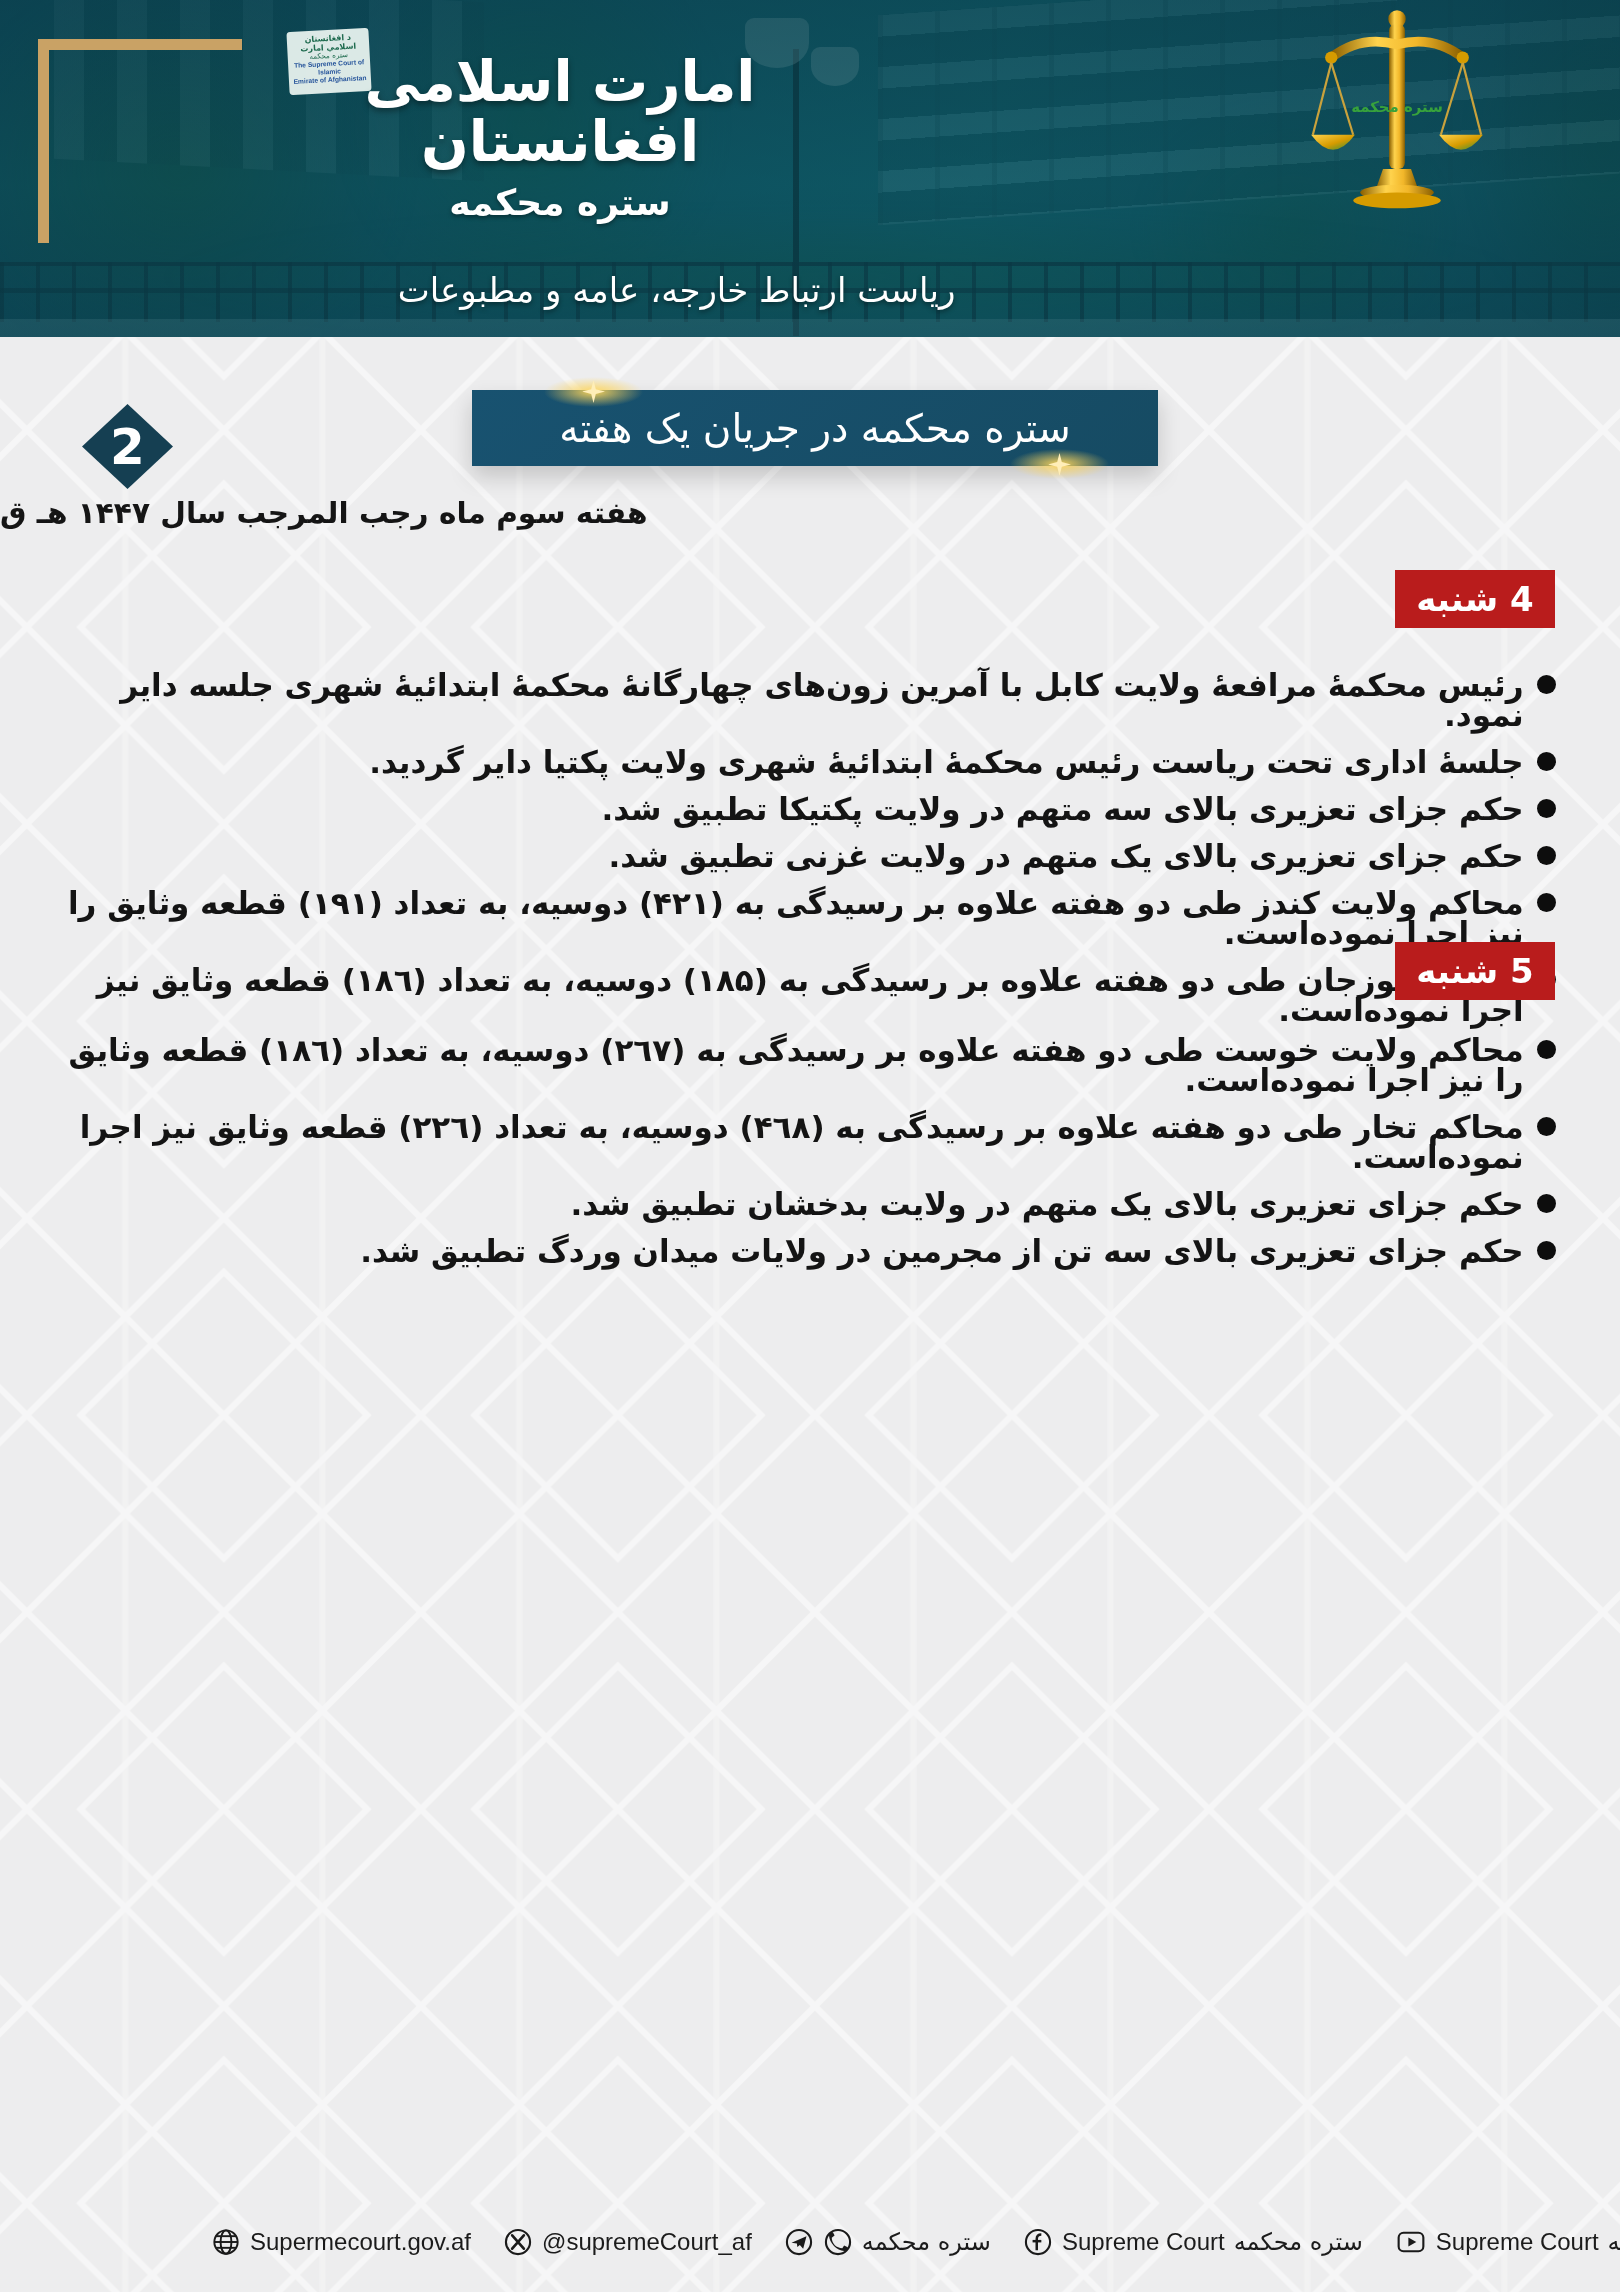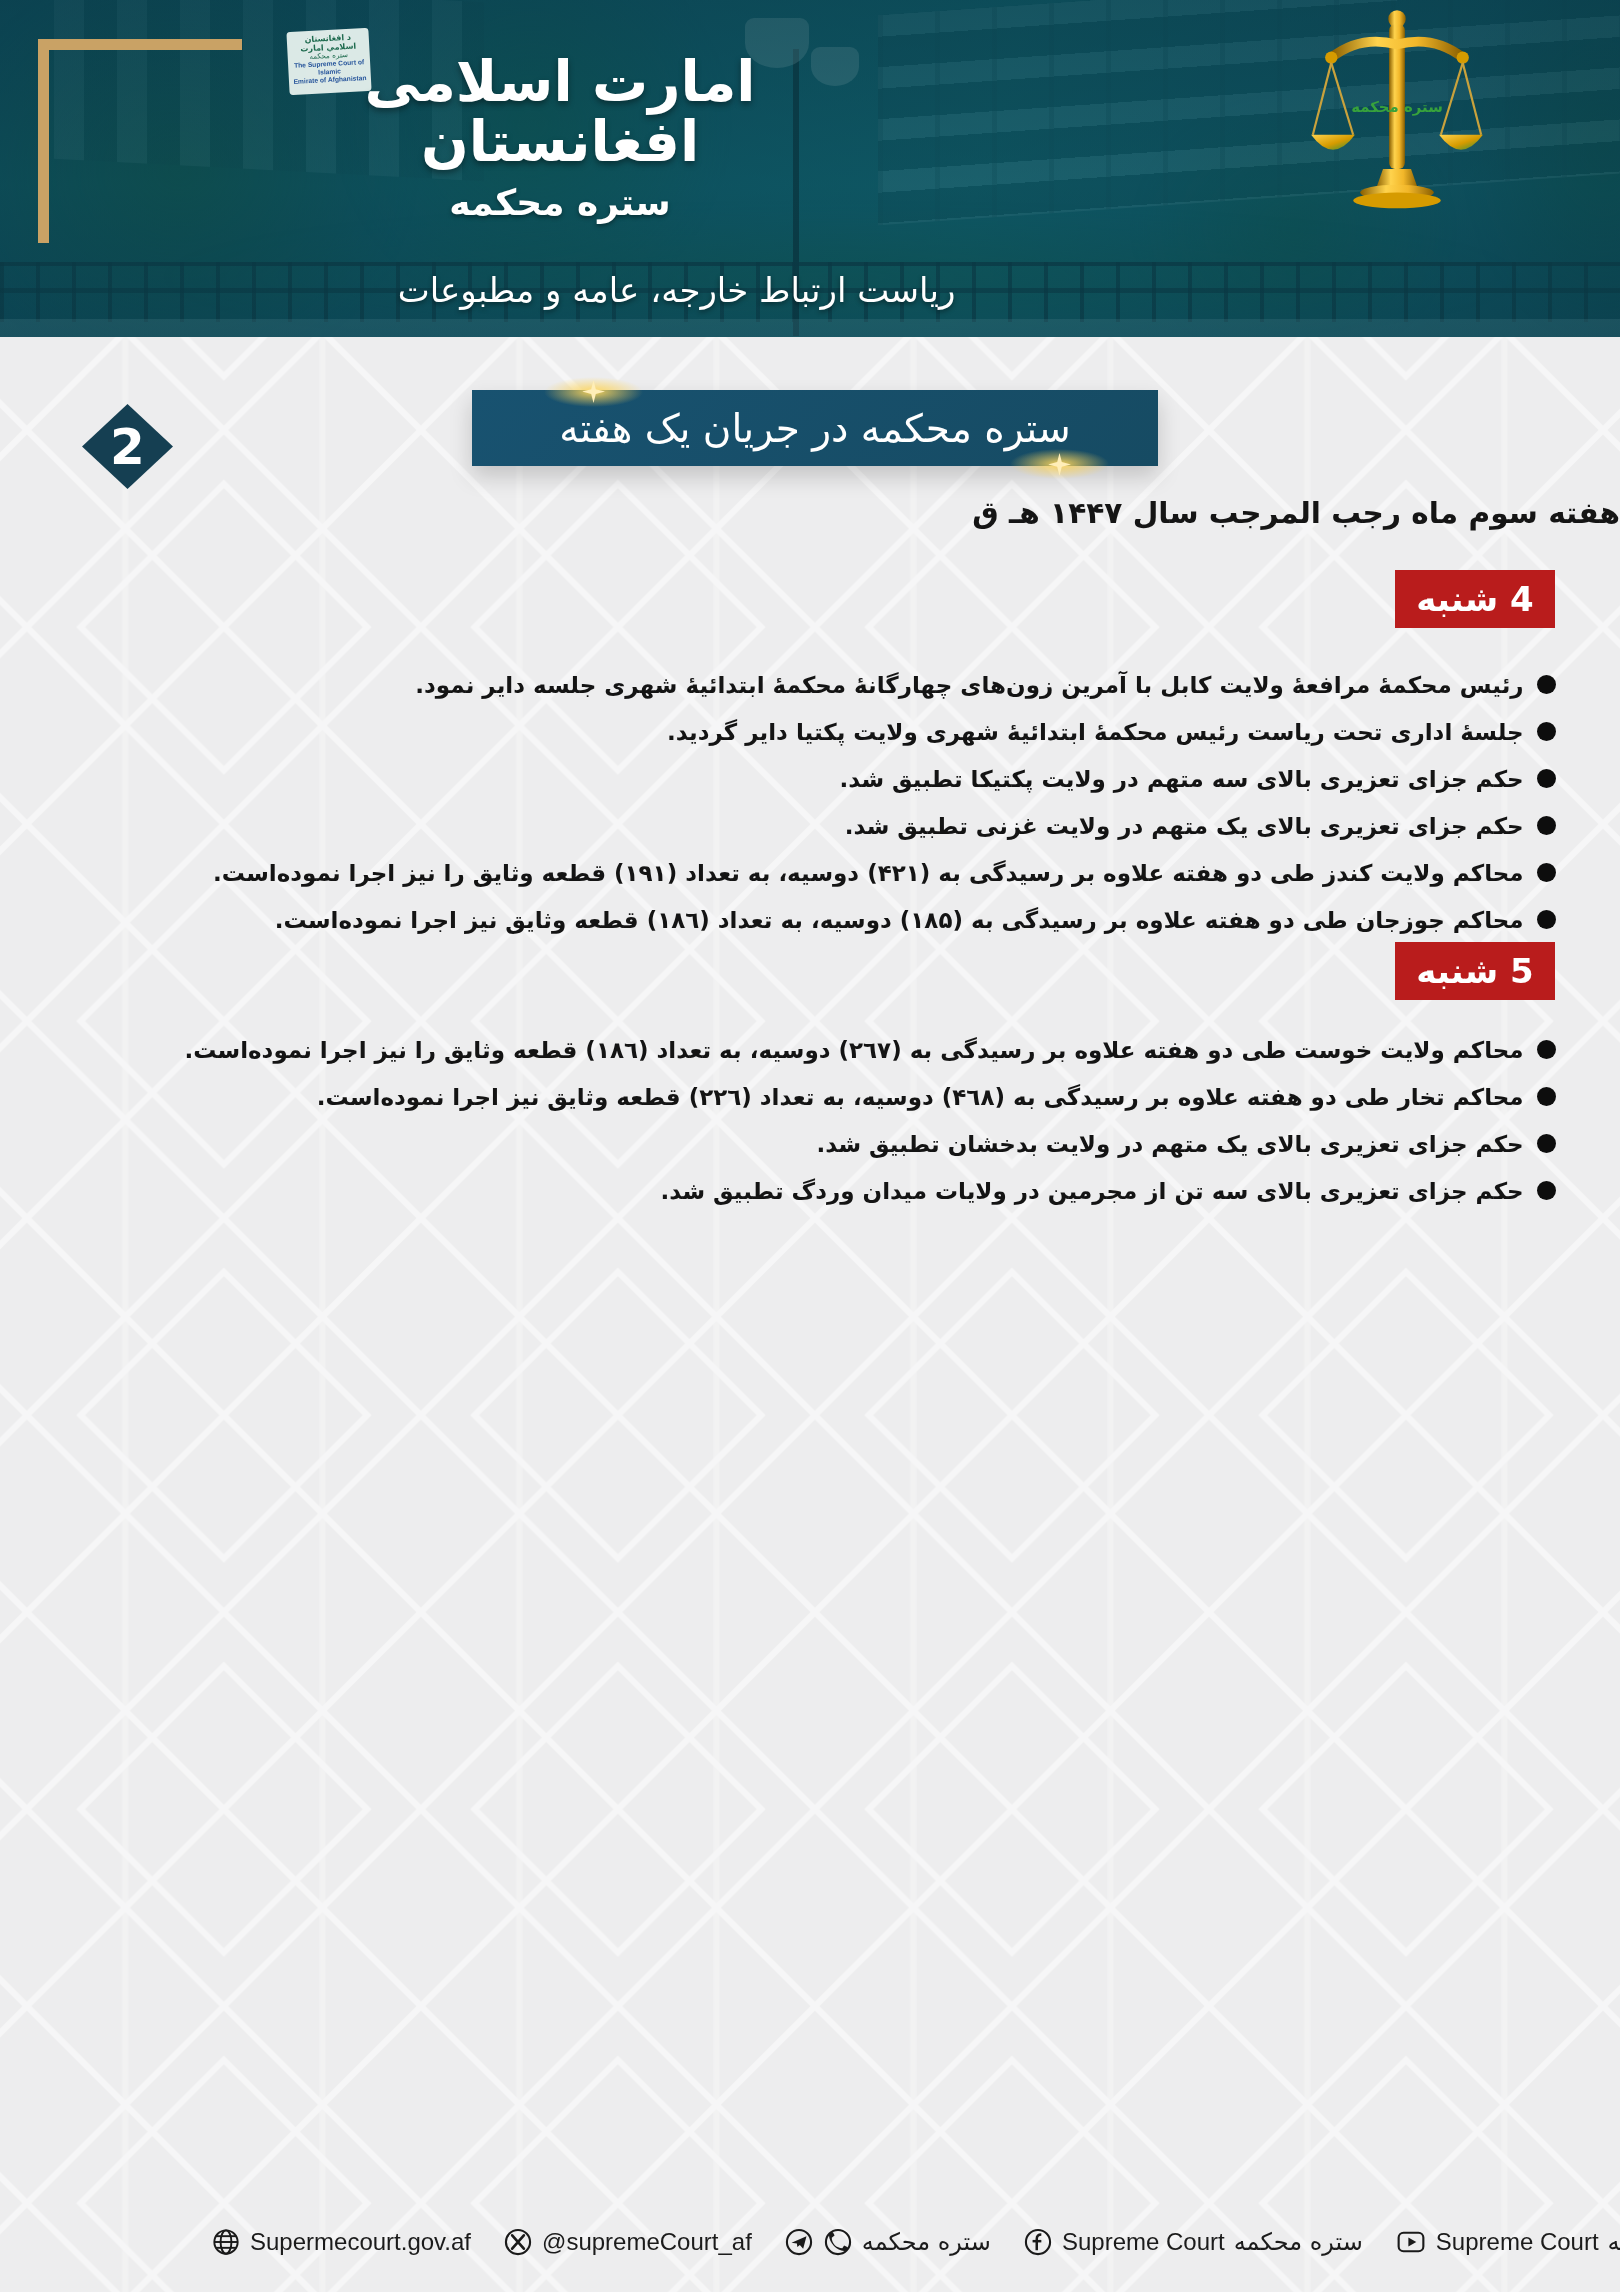--- a/index.html
+++ b/index.html
@@ -55,33 +55,33 @@
   .badge span{color:#ffffff;font-size:50px;font-weight:bold;line-height:1;}
   .banner{position:absolute;left:472px;top:390px;width:686px;height:76px;background:linear-gradient(135deg,#185270,#164b63);
     box-shadow:0 10.7px 21.5px rgba(0,0,0,.18);display:flex;align-items:center;justify-content:center;z-index:3;}
   .banner-title{color:#ffffff;font-size:39px;font-weight:normal;direction:rtl;white-space:nowrap;}
   .sparkle{position:absolute;width:99px;height:30px;pointer-events:none;
     background:radial-gradient(closest-side,rgba(255,214,90,.95),rgba(255,214,90,0));}
   .s1{left:72px;top:-13.4px;}
   .s2{right:49px;bottom:-13.4px;}
   .sparkle .star{position:absolute;left:50%;top:50%;width:23px;height:23px;transform:translate(-50%,-50%);
     background:#ffeeb8;clip-path:polygon(50% 0,60% 40%,100% 50%,60% 60%,50% 100%,40% 60%,0 50%,40% 40%);}
-  .subtitle{position:absolute;left:0;top:496px;width:1620px;text-align:right;direction:rtl;
+  .subtitle{position:absolute;left:0;top:496px;width:1620px;text-align:left;direction:rtl;
     font-size:29.6px;font-weight:bold;color:#151515;z-index:3;}
 
   
   .day-box{position:absolute;left:1395px;width:160px;height:58px;background:#b91c1c;color:#ffffff;
     display:flex;align-items:center;justify-content:center;font-size:34px;font-weight:bold;direction:rtl;z-index:3;}
   .db1{top:570px;}
   .db2{top:942px;}
   .bullets{position:absolute;right:64px;left:49px;margin:0;padding:0;list-style:none;z-index:3;}
   .ul1{top:670px;}
   .ul2{top:1035px;}
   .bullets li{display:flex;align-items:flex-start;gap:13.4px;direction:rtl;text-align:right;
-    font-size:23px;font-weight:bold;color:#141414;line-height:30px;margin-bottom:17px;}
+    font-size:31px;font-weight:bold;color:#141414;line-height:30px;margin-bottom:17px;}
   .dot{flex:0 0 auto;width:19px;height:19px;border-radius:50%;background:#0d0d0d;margin-top:5.4px;}
 
   
   .footer{position:absolute;left:211px;top:2221px;height:41px;display:flex;align-items:center;gap:32px;
     z-index:3;color:#1b1b1b;font-size:24px;font-family:"Liberation Sans",sans-serif;}
   .f-item{display:flex;align-items:center;gap:9px;white-space:nowrap;}
   .f-item svg{display:block;}
   .fa-label{direction:rtl;font-family:"DejaVu Sans",sans-serif;}
 </style>
 </head>

